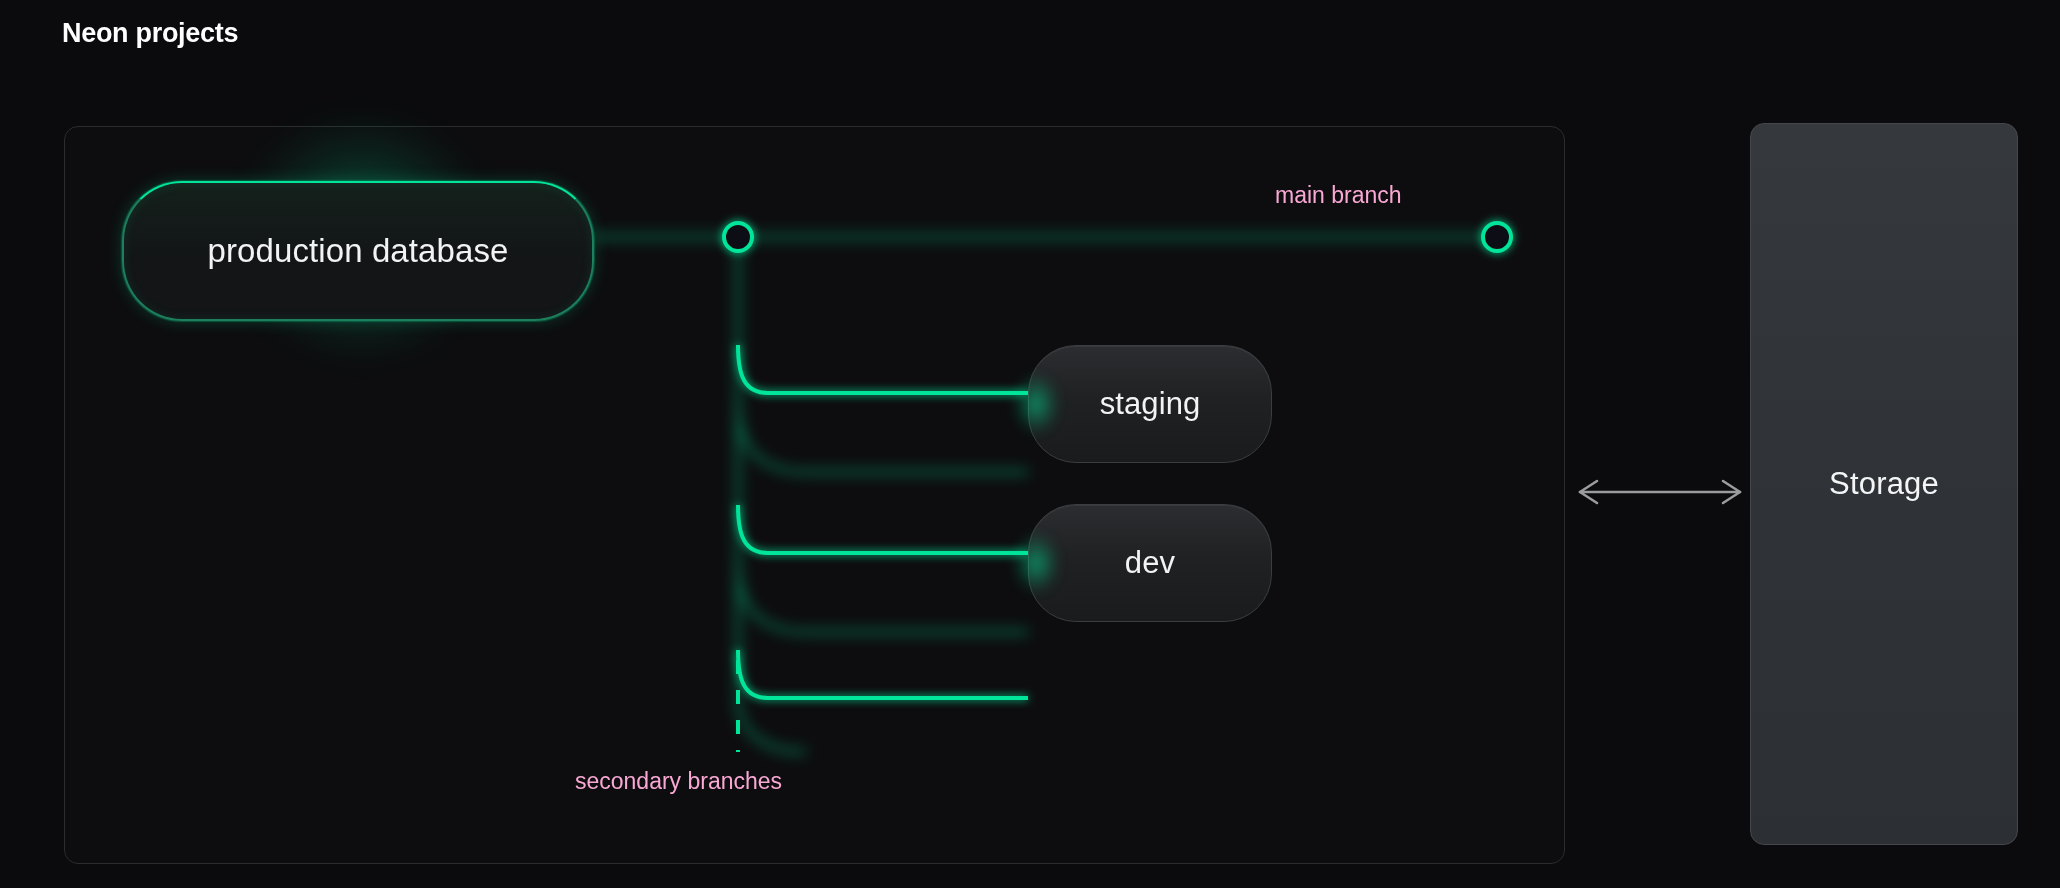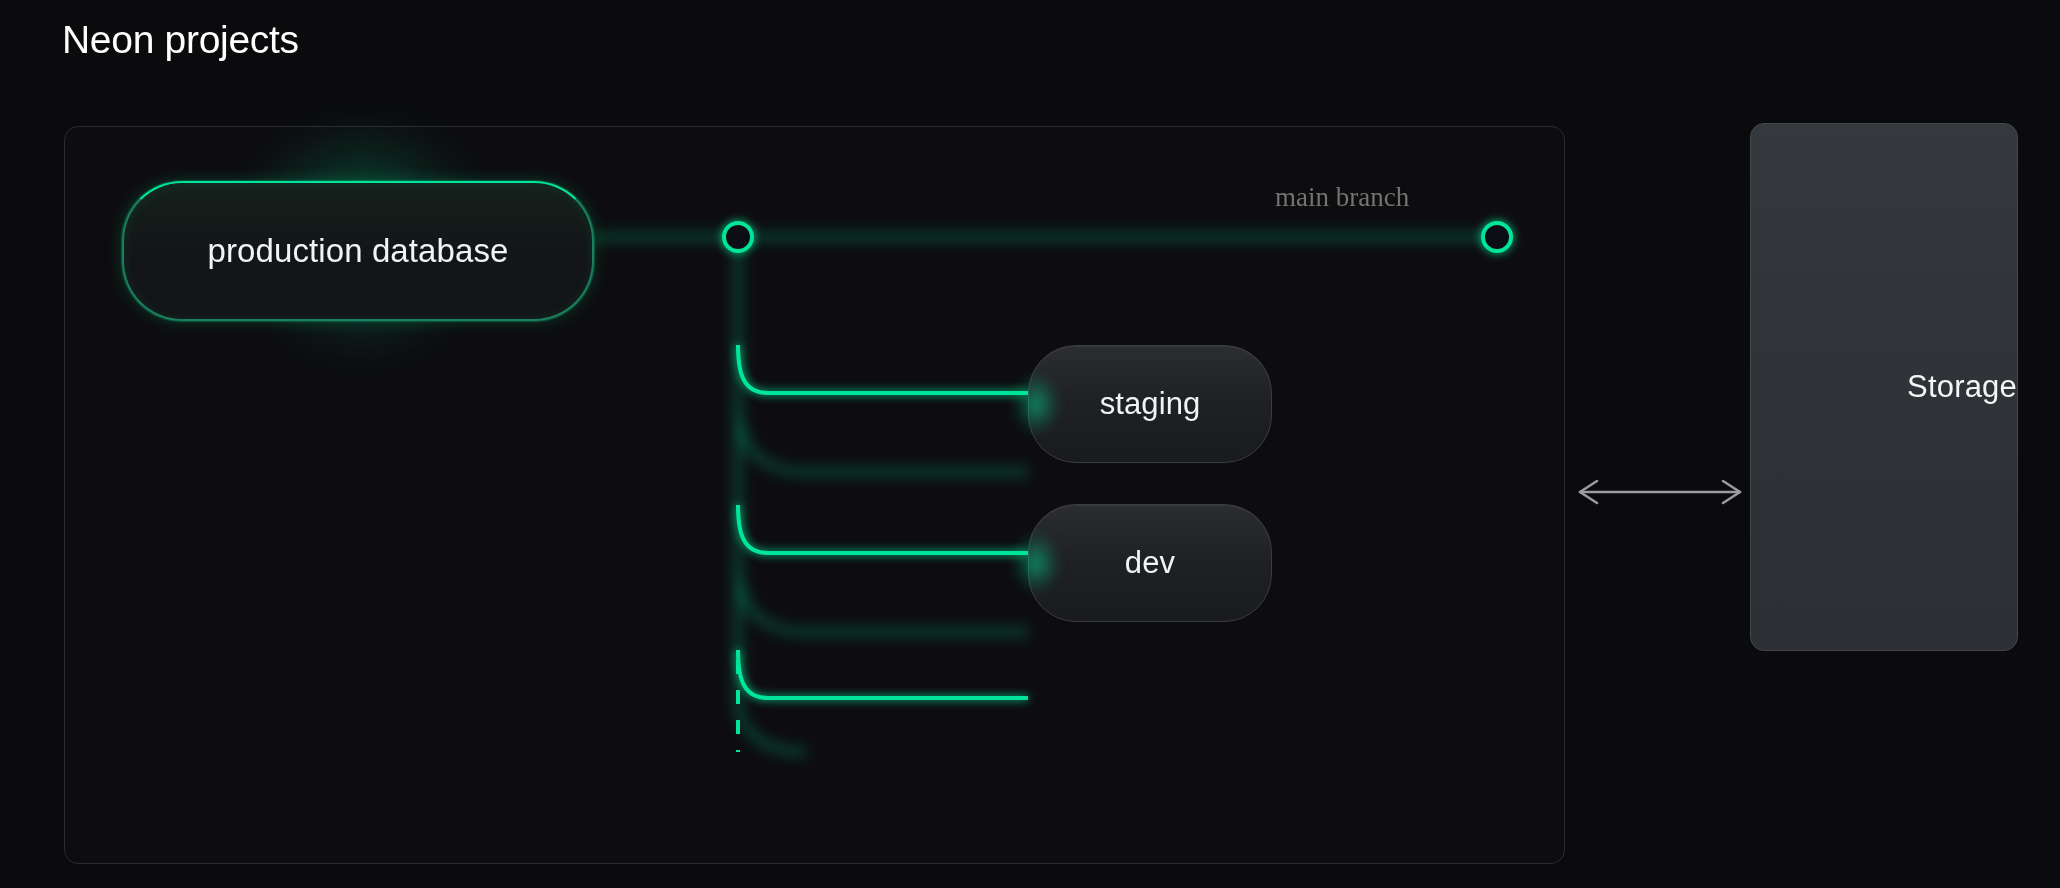--- a/index.html
+++ b/index.html
@@ -21,22 +21,22 @@
     position: absolute;
     inset: 0;
     background: #0b0b0d;
   }
 
   
   .page-title {
     position: absolute;
     left: 62px;
     top: 18px;
-    font-size: 39px;
-    font-weight: 400;
+    font-size: 27px;
+    font-weight: 700;
     letter-spacing: -0.3px;
     color: #ffffff;
     white-space: nowrap;
   }
 
   
   .project-container {
     position: absolute;
     left: 64px;
     top: 126px;
@@ -132,42 +132,41 @@
                 rgba(0,229,153,0.55) 0%,
                 rgba(0,229,153,0.18) 45%,
                 rgba(0,229,153,0) 75%);
     filter: blur(6px);
     pointer-events: none;
   }
 
   
   .canvas-label {
     position: absolute;
-    font-size: 27px;
-    color: #737373;
+    font-size: 23px;
+    color: #f9a8d4;
     white-space: nowrap;
-    font-family: Liberation Serif, serif;
   }
   .label-main-branch { left: 1275px; top: 182px; }
   .label-secondary   { left: 575px;  top: 768px; }
 
   
   .storage-panel {
     position: absolute;
     left: 1750px;
     top: 123px;
     width: 268px;
-    height: 528px;
+    height: 722px;
     border-radius: 14px;
     background: linear-gradient(180deg, #35383c 0%, #303337 40%, #2c2f33 100%);
     border: 1px solid #43464a;
     box-sizing: border-box;
     display: flex;
     align-items: center;
-    justify-content: flex-end;
+    justify-content: center;
   }
   .storage-label {
     font-size: 31px;
     color: #f4f5f6;
     letter-spacing: 0.2px;
   }
 </style>
 </head>
 <body>
 
@@ -232,18 +231,19 @@
     <span class="node-label">staging</span>
   </div>
 
   <div class="node node-secondary node-dev">
     <span class="node-label">dev</span>
   </div>
 
 
   <div class="canvas-label label-main-branch">main branch</div>
 
+  <div class="canvas-label label-secondary">secondary branches</div>
 
   <div class="storage-panel">
     <span class="storage-label">Storage</span>
   </div>
 
 </div>
 
 </body></html>

